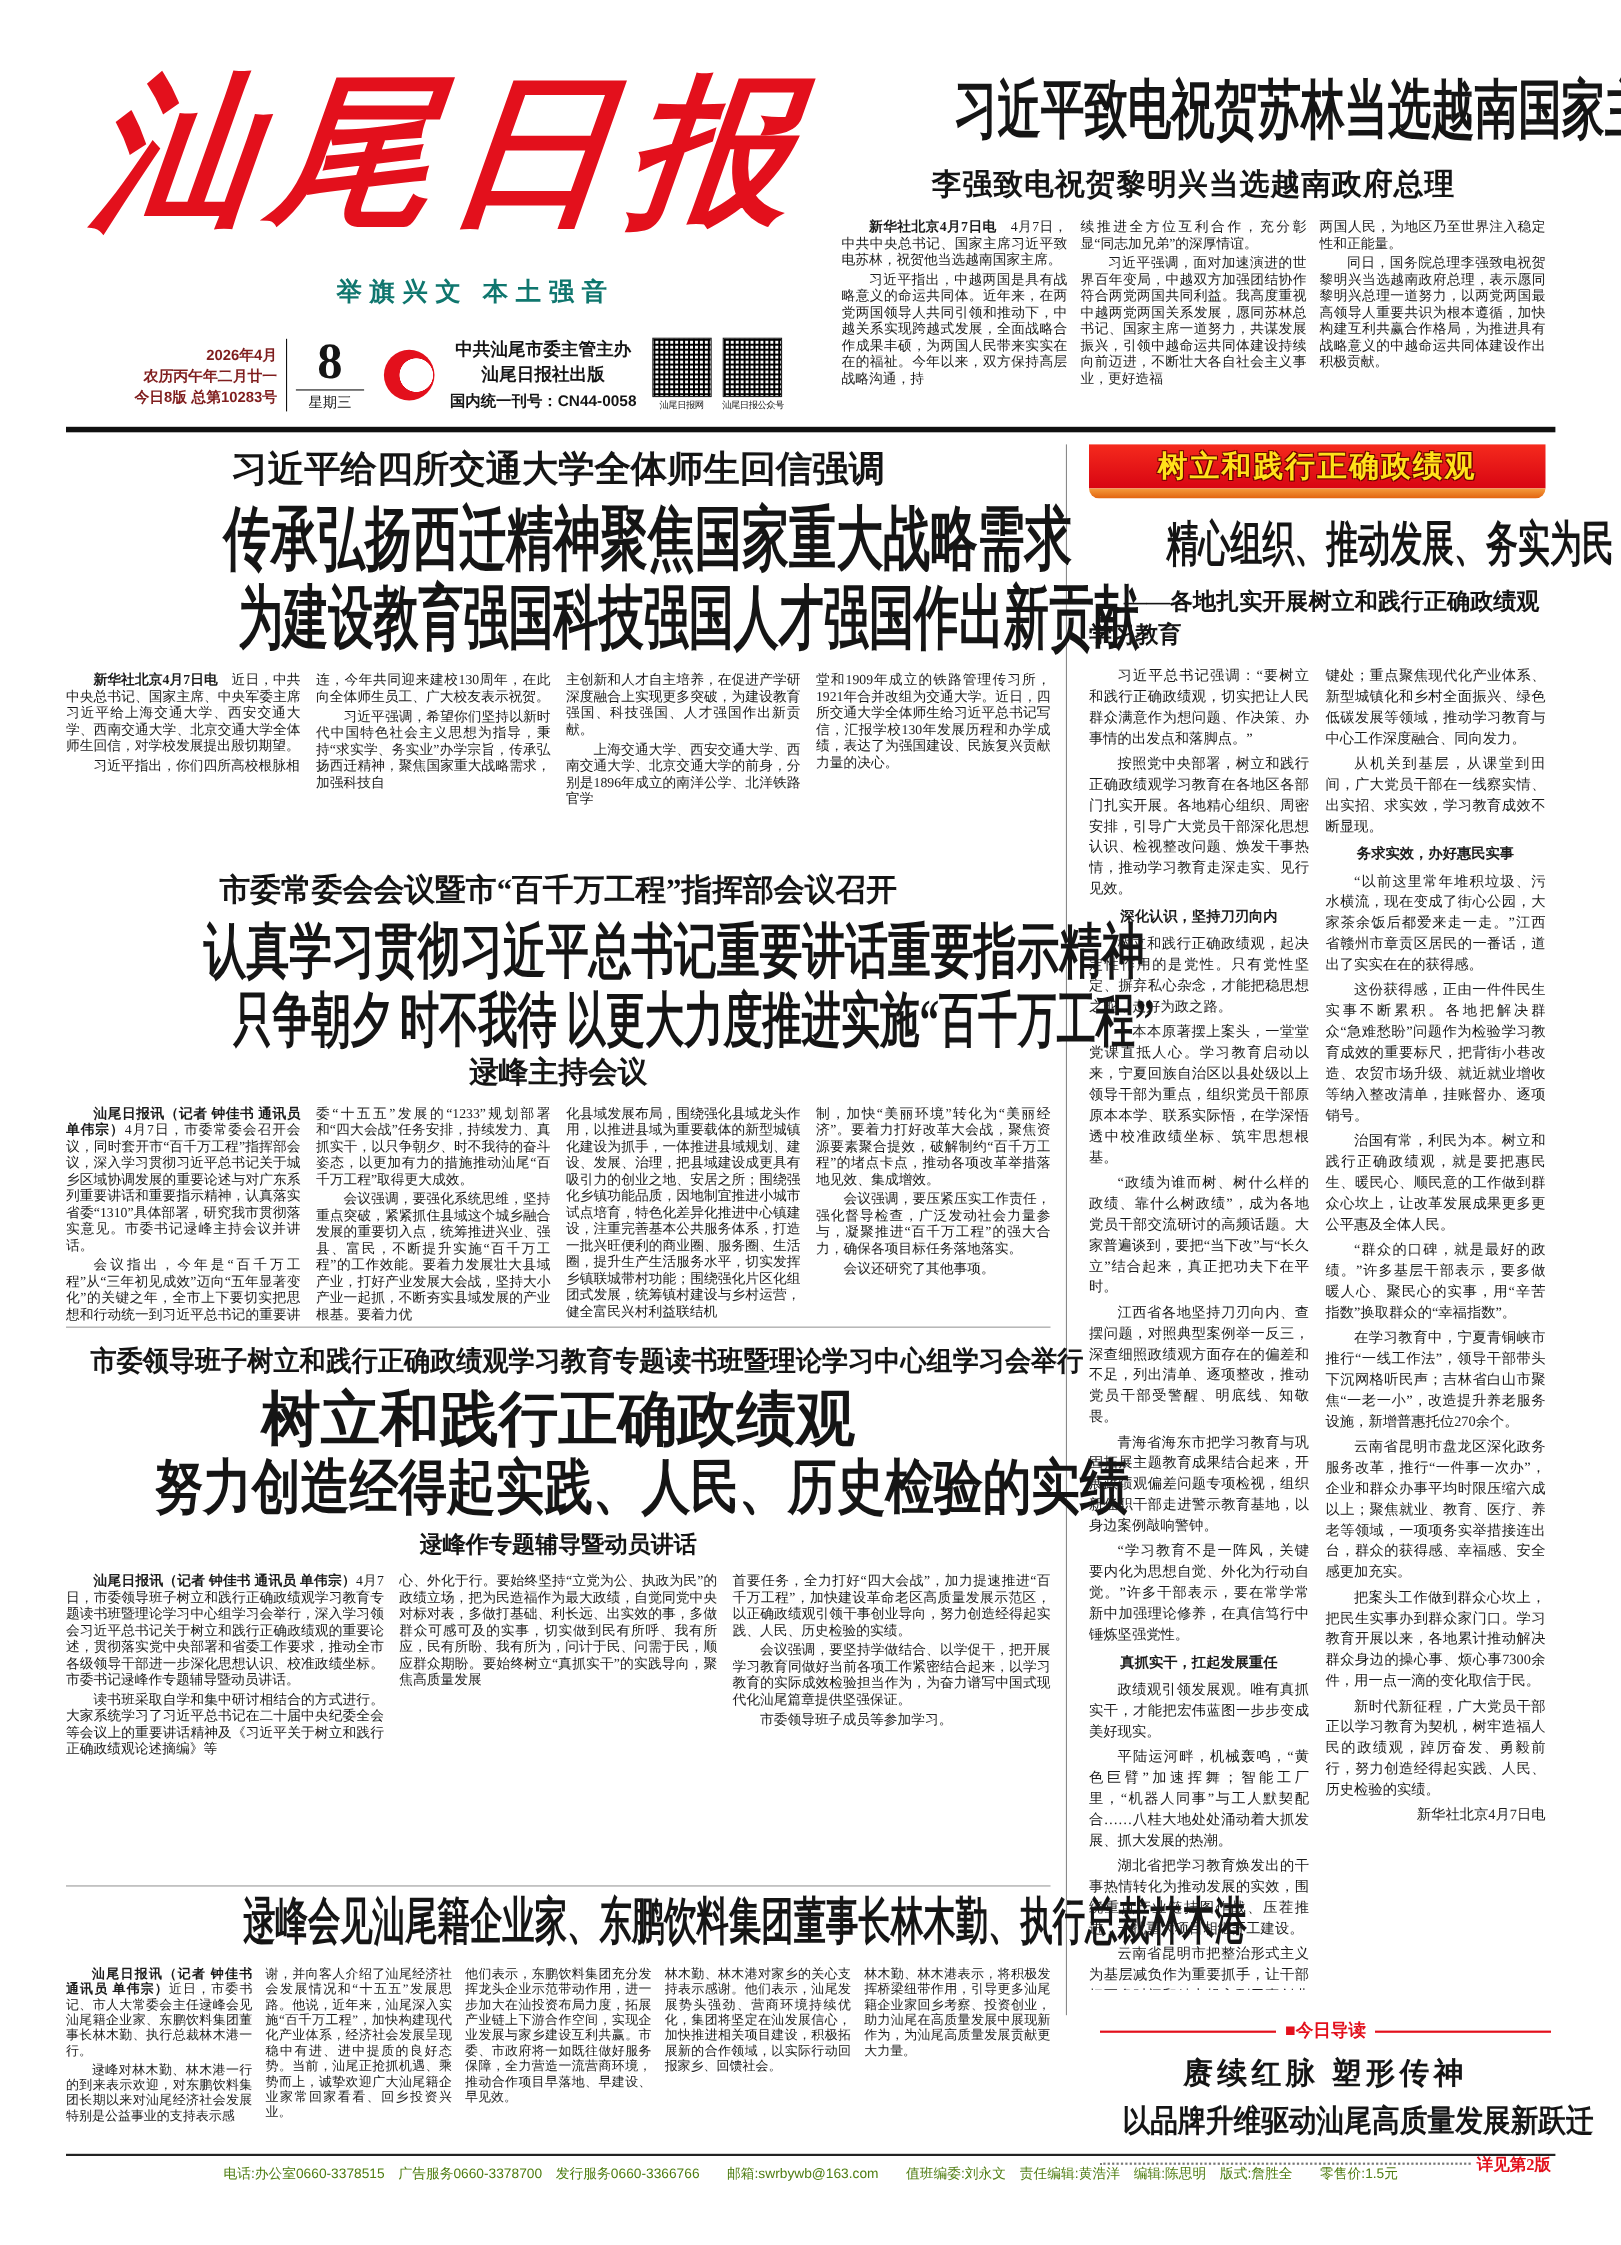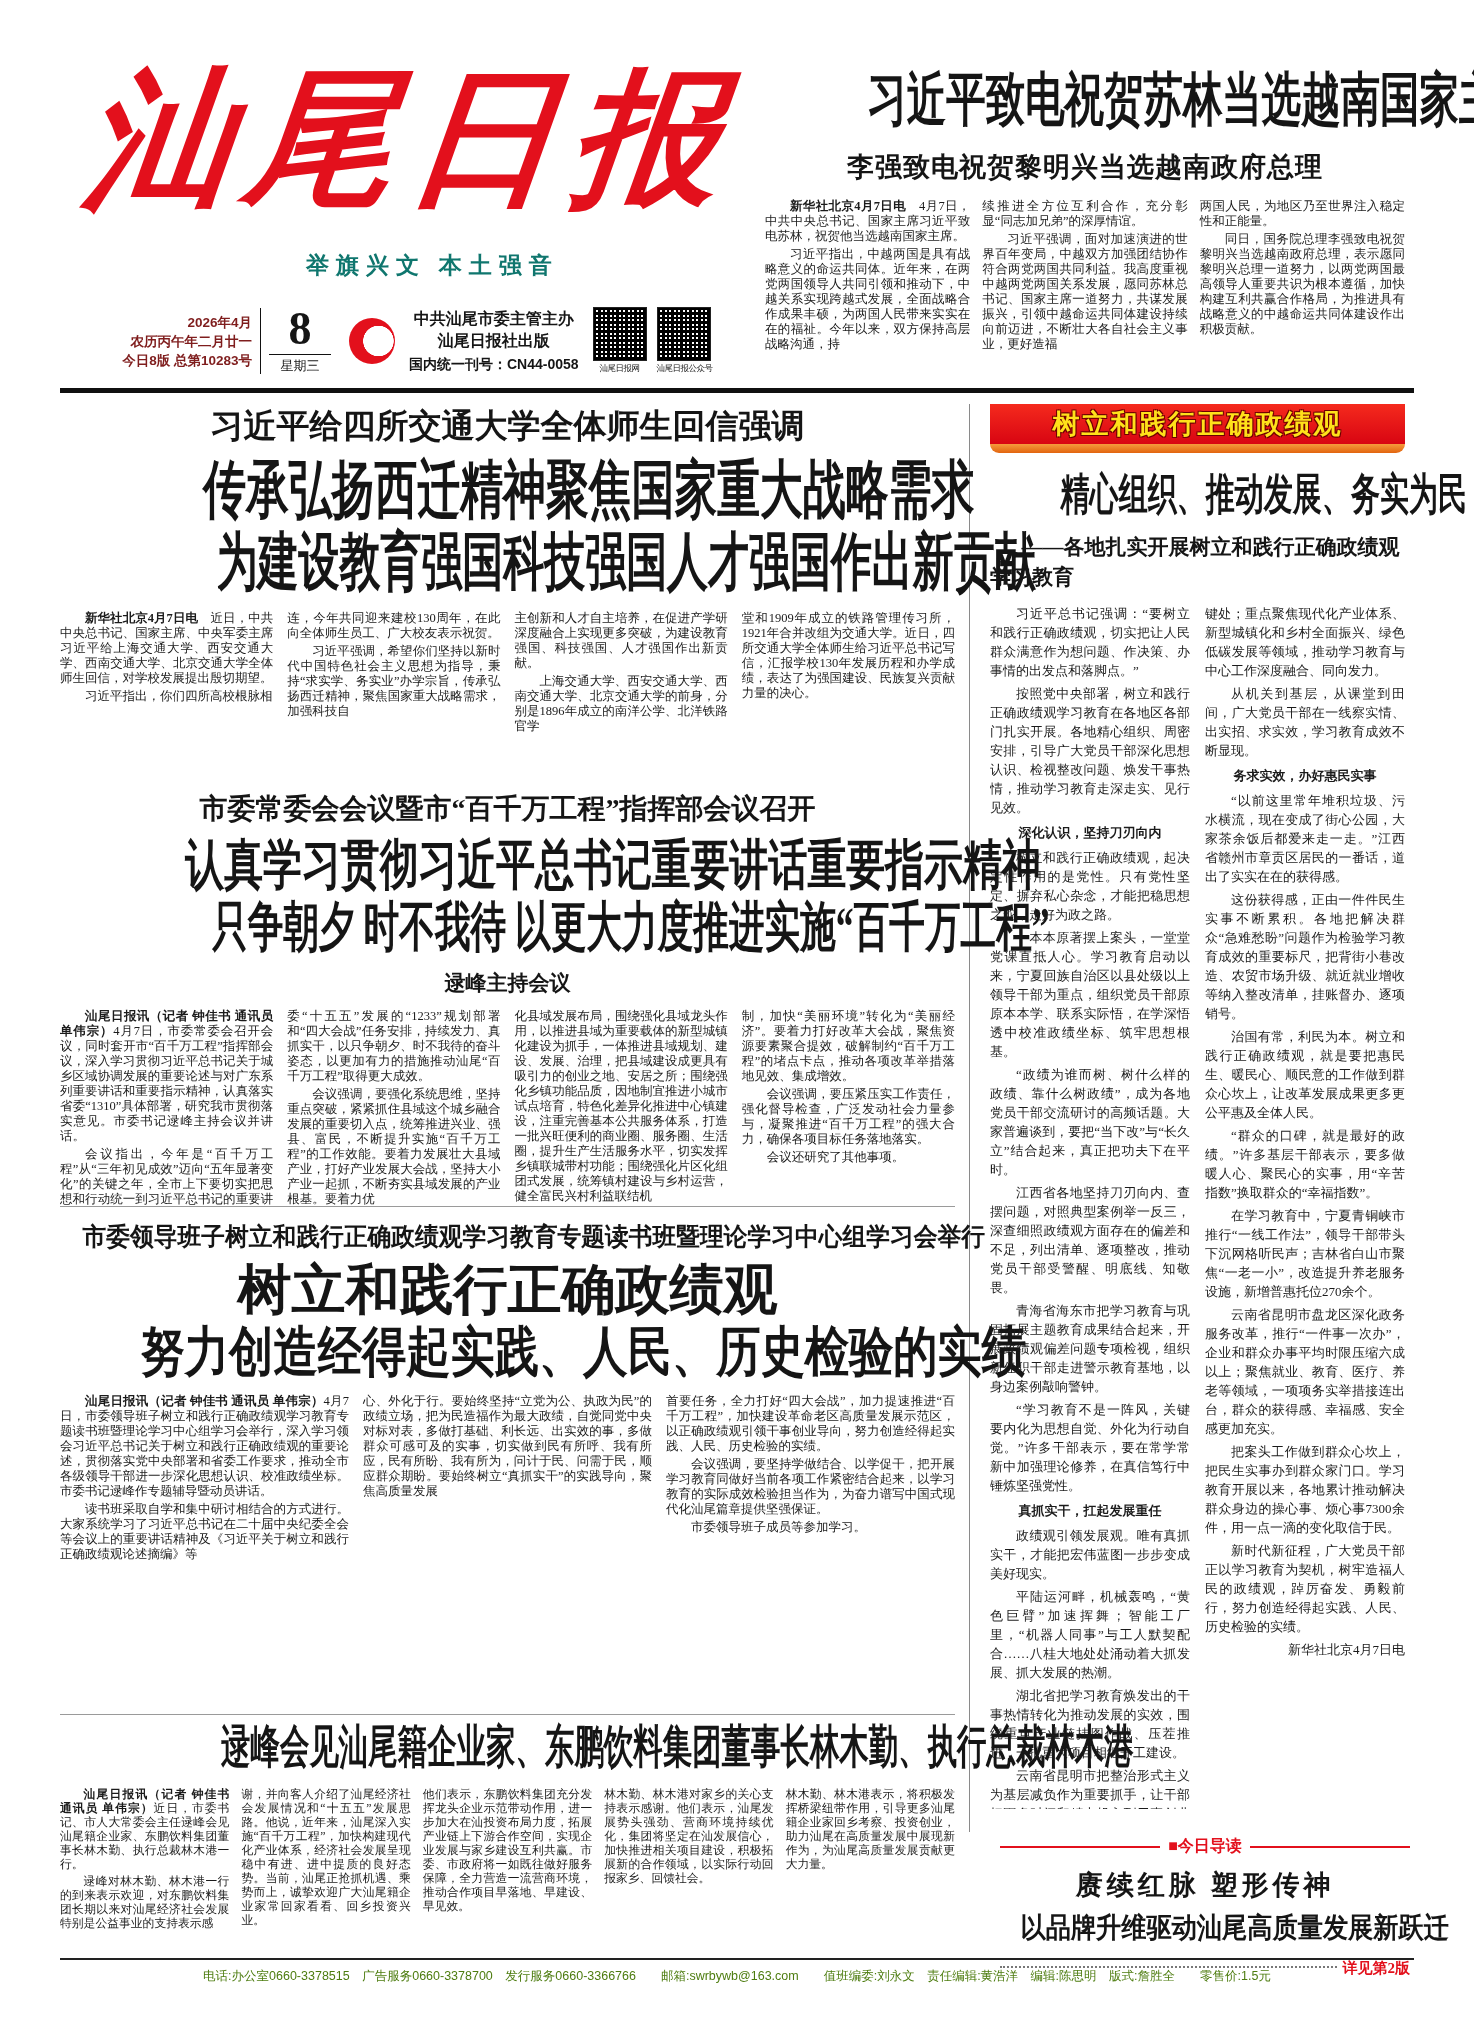--- a/index.html
+++ b/index.html
@@ -61,21 +61,21 @@
   .lead{position:absolute;left:60px;top:404px;width:895px;}
   .lead .kicker{font-size:33px;}
   .lead .h1{font-size:63px;font-weight:900;line-height:1.05;margin-top:8px;transform:scaleX(.68);}
   .lead .h2{font-size:63px;font-weight:900;line-height:1.05;margin-top:6px;transform:scaleX(.65);}
   .lead .cols{margin-top:16px;height:182px;gap:14px;}
 
   .meeting{position:absolute;left:60px;top:790px;width:895px;}
   .meeting .kicker{font-size:28px;}
   .meeting .h1{font-size:54px;font-weight:900;line-height:1.08;margin-top:8px;transform:scaleX(.72);}
   .meeting .h2{font-size:54px;font-weight:900;line-height:1.08;margin-top:4px;transform:scaleX(.66);}
-  .meeting .byline{font-size:21px;margin-top:12px;}
+  .meeting .byline{font-size:27px;margin-top:0;}
   .meeting .cols{margin-top:12px;height:198px;gap:14px;}
 
   .study{position:absolute;left:60px;top:1220px;width:895px;}
   .study .kicker{font-size:25px;transform:scaleX(.95);}
   .study .h1{font-size:54px;font-weight:900;line-height:1.08;margin-top:8px;}
   .study .h2{font-size:54px;font-weight:900;line-height:1.08;margin-top:4px;transform:scaleX(.82);}
   .study .byline{font-size:21px;margin-top:8px;}
   .study .cols{margin-top:12px;height:264px;gap:14px;}
 
   .visit{position:absolute;left:60px;top:1722px;width:895px;}
@@ -220,20 +220,21 @@
         </div>
     </div>
   </div>
 
   <div class="hrule" style="top:1206px;"></div>
 
   <div class="study">
     <div class="sq kicker">市委领导班子树立和践行正确政绩观学习教育专题读书班暨理论学习中心组学习会举行</div>
     <div class="sq h1">树立和践行正确政绩观</div>
     <div class="sq h2">努力创造经得起实践、人民、历史检验的实绩</div>
+    <div class="byline">逯峰作专题辅导暨动员讲话</div>
     <div class="cols">
       <div class="col">
           <p class="b-p"><span class="lead-in">汕尾日报讯（记者 钟佳书 通讯员 单伟宗）</span>4月7日，市委领导班子树立和践行正确政绩观学习教育专题读书班暨理论学习中心组学习会举行，深入学习领会习近平总书记关于树立和践行正确政绩观的重要论述，贯彻落实党中央部署和省委工作要求，推动全市各级领导干部进一步深化思想认识、校准政绩坐标。市委书记逯峰作专题辅导暨动员讲话。</p>
           <p class="b-p">读书班采取自学和集中研讨相结合的方式进行。大家系统学习了习近平总书记在二十届中央纪委全会等会议上的重要讲话精神及《习近平关于树立和践行正确政绩观论述摘编》等</p>
         </div>
       <div class="col">
           <p class="b-pc">心、外化于行。要始终坚持“立党为公、执政为民”的政绩立场，把为民造福作为最大政绩，自觉同党中央对标对表，多做打基础、利长远、出实效的事，多做群众可感可及的实事，切实做到民有所呼、我有所应，民有所盼、我有所为，问计于民、问需于民，顺应群众期盼。要始终树立“真抓实干”的实践导向，聚焦高质量发展</p>
         </div>
       <div class="col">
           <p class="b-pc">首要任务，全力打好“四大会战”，加力提速推进“百千万工程”，加快建设革命老区高质量发展示范区，以正确政绩观引领干事创业导向，努力创造经得起实践、人民、历史检验的实绩。</p>

